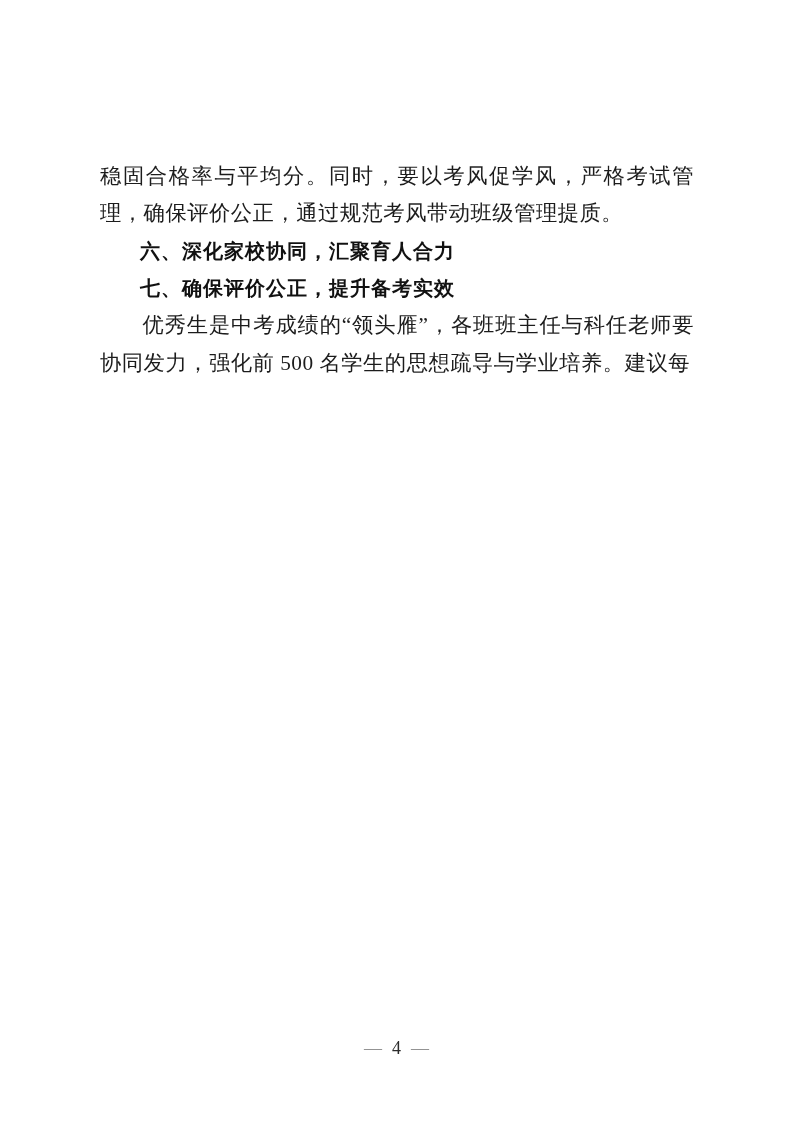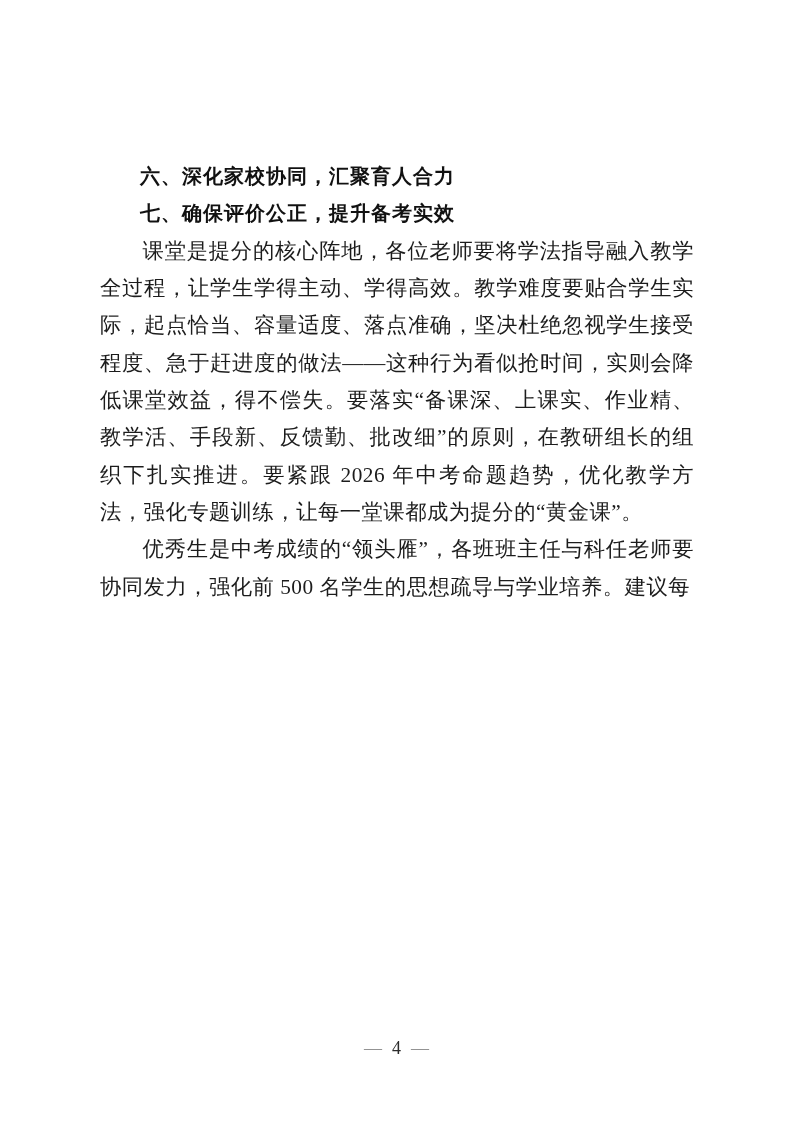--- a/index.html
+++ b/index.html
@@ -62,27 +62,27 @@
     color: #2b2b2b;
     margin: 0 10px;
   }
 </style>
 </head>
 <body>
 
 <div class="page">
 
   <div class="doc-body">
+    <p class="para continuation">稳固合格率与平均分。同时，要以考风促学风，严格考试管理，确保评价公正，通过规范考风带动班级管理提质。</p>
 
     <h2 class="heading">六、深化家校协同，汇聚育人合力</h2>
 
 
     <h2 class="heading">七、确保评价公正，提升备考实效</h2>
 
-    <p class="para">课堂是提分的核心阵地，各位老师要将学法指导融入教学全过程，让学生学得主动、学得高效。教学难度要贴合学生实际，起点恰当、容量适度、落点准确，坚决杜绝忽视学生接受程度、急于赶进度的做法——这种行为看似抢时间，实则会降低课堂效益，得不偿失。要落实“备课深、上课实、作业精、教学活、手段新、反馈勤、批改细”的原则，在教研组长的组织下扎实推进。要紧跟 2026 年中考命题趋势，优化教学方法，强化专题训练，让每一堂课都成为提分的“黄金课”。</p>
 
 
     <p class="para">优秀生是中考成绩的“领头雁”，各班班主任与科任老师要协同发力，强化前 500 名学生的思想疏导与学业培养。建议每</p>
   </div>
 
   <div class="footer">
     <span class="dash">—</span><span class="num">4</span><span class="dash">—</span>
   </div>
 
 </div>

